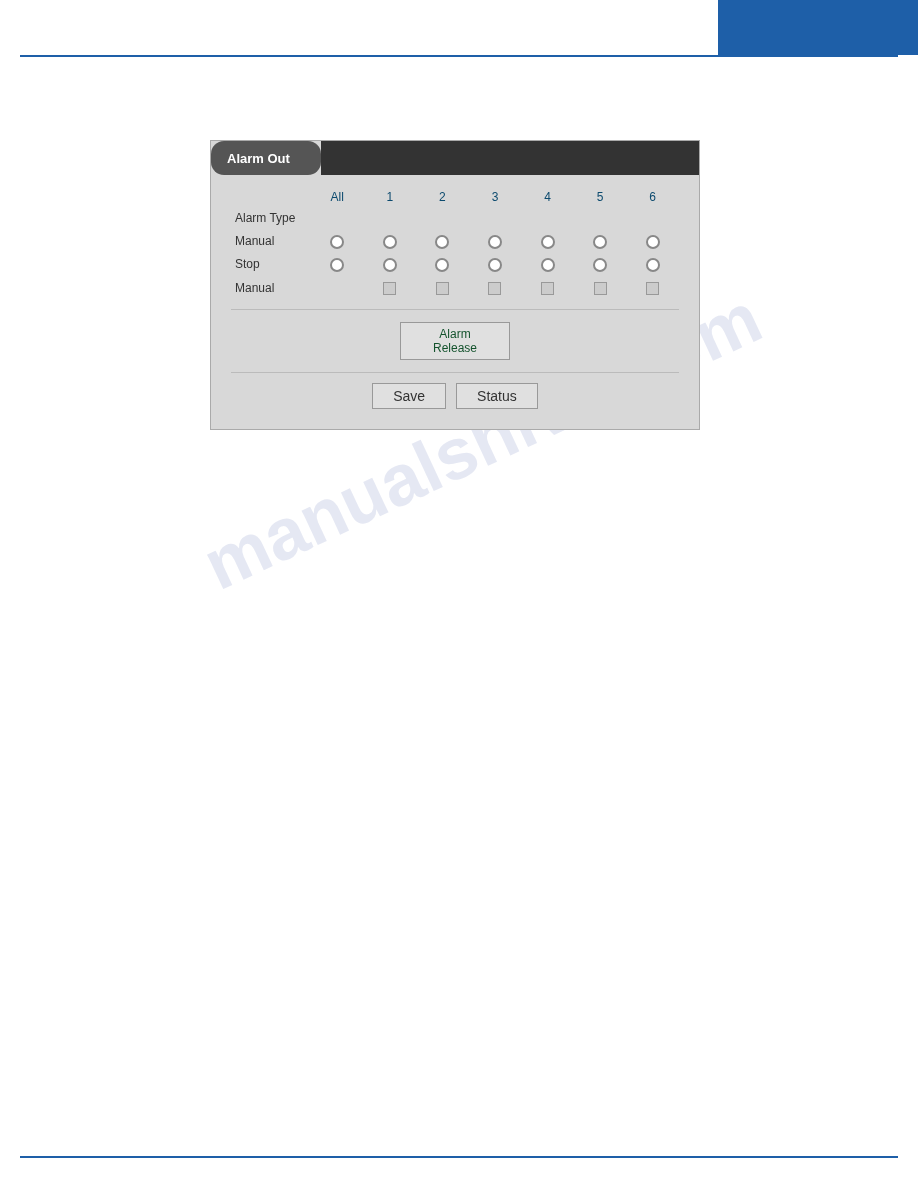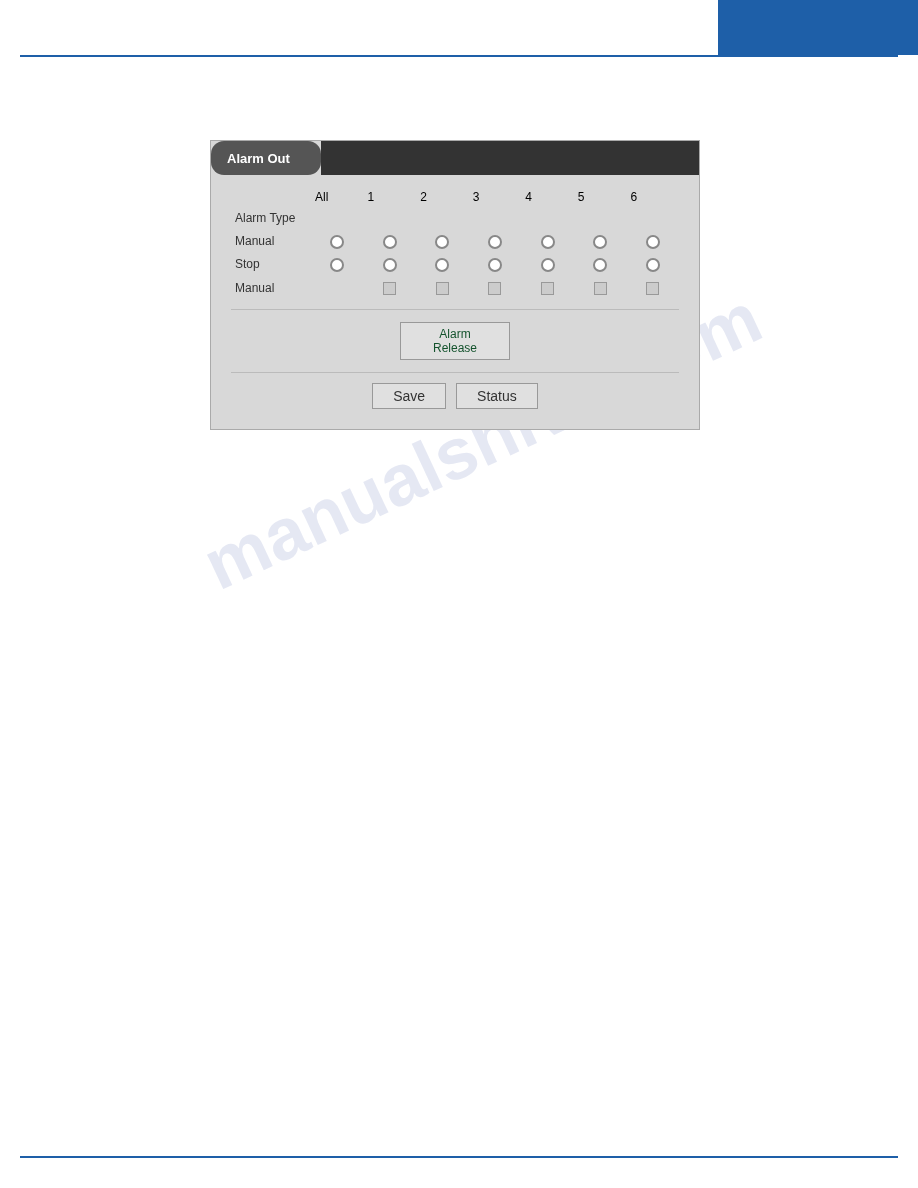--- a/index.html
+++ b/index.html
@@ -101,22 +101,22 @@
     }
 
     .alarm-table table {
       width: 100%;
       border-collapse: collapse;
     }
 
     .alarm-table th {
       font-weight: normal;
       font-size: 12px;
-      color: #000000;
-      text-align: left;
+      color: #0c4a6e;
+      text-align: center;
       padding: 3px 4px;
     }
 
     .alarm-table td {
       text-align: center;
       padding: 4px 4px;
       vertical-align: middle;
     }
 
     .alarm-table td.row-label {

